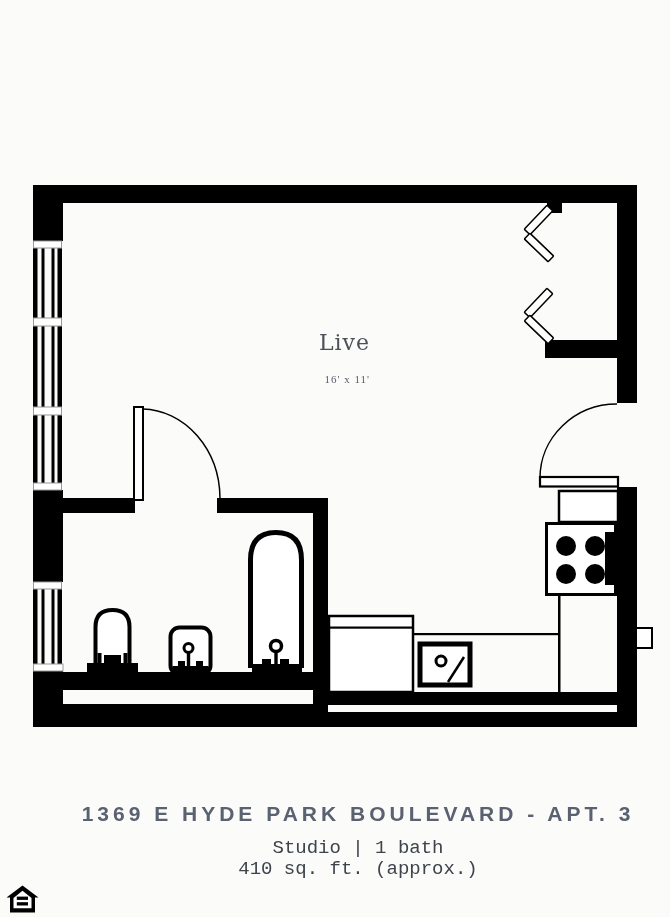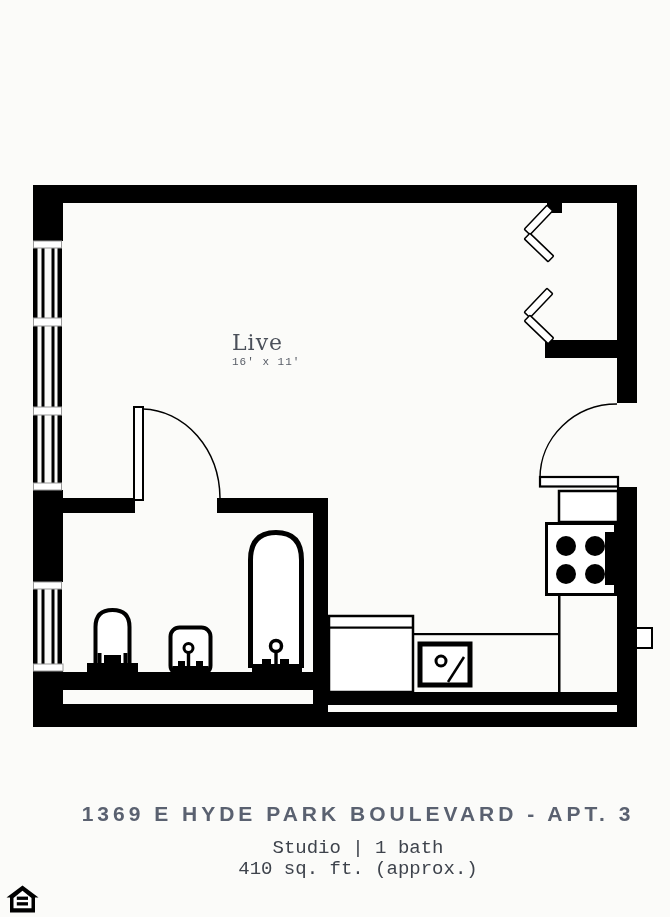--- a/index.html
+++ b/index.html
@@ -5,32 +5,32 @@
   html,body{margin:0;padding:0;background:#e8e8e8;}
   .canvas{
     position:relative;
     width:670px;height:917px;
     background:#fbfbf9;
     overflow:hidden;
     font-family:"Liberation Sans",sans-serif;
   }
   .plan-svg{position:absolute;left:0;top:0;}
   .room-label{
-    position:absolute;left:232px;top:332px;width:130px;
-    text-align:left;pointer-events:none;
+    position:absolute;left:240px;top:332px;width:130px;
+    text-align:right;pointer-events:none;
   }
   .room-name{
     font-family:"DejaVu Serif",serif;
     font-size:22px;line-height:22px;
     color:#4b505a;letter-spacing:1px;
   }
   .room-dims{
-    font-family:Liberation Mono, monospace;
+    font-family:Liberation Serif, serif;
     font-size:11px;line-height:14px;
-    color:#575c66;letter-spacing:1px;margin-top:1px;
+    color:#575c66;letter-spacing:1px;margin-top:18px;
   }
   .footer{
     position:absolute;left:7px;top:802px;width:642px;
     text-align:center;
     margin-left:30px;
   }
   .address{
     font-family:"Liberation Sans",sans-serif;
     font-weight:bold;font-size:21px;line-height:24px;
     letter-spacing:4px;color:#5a6170;

